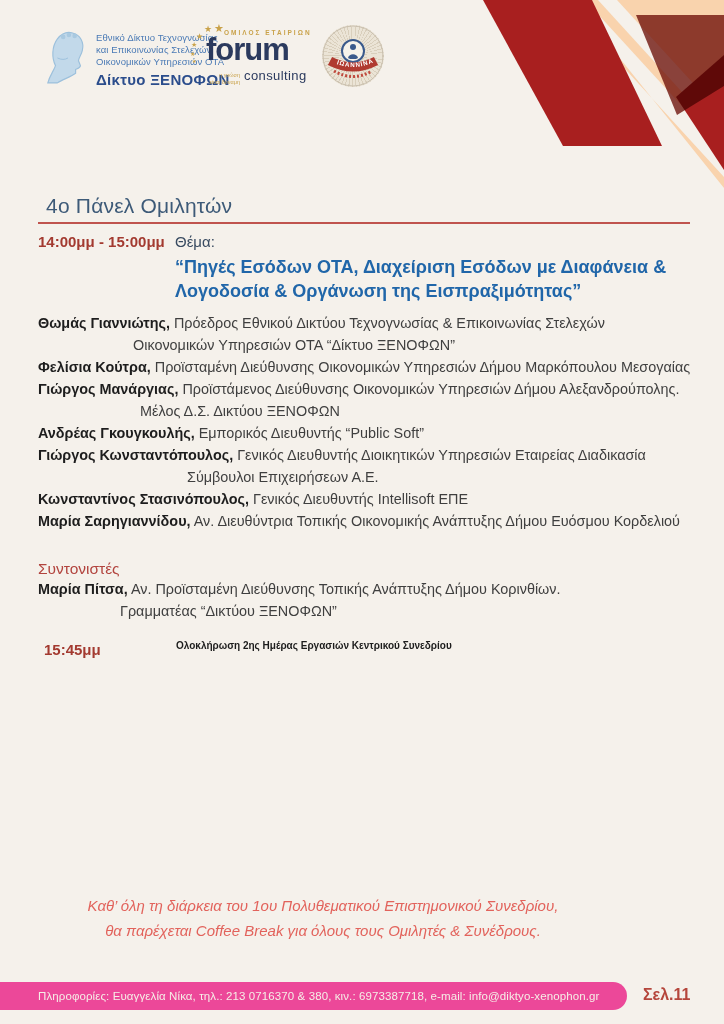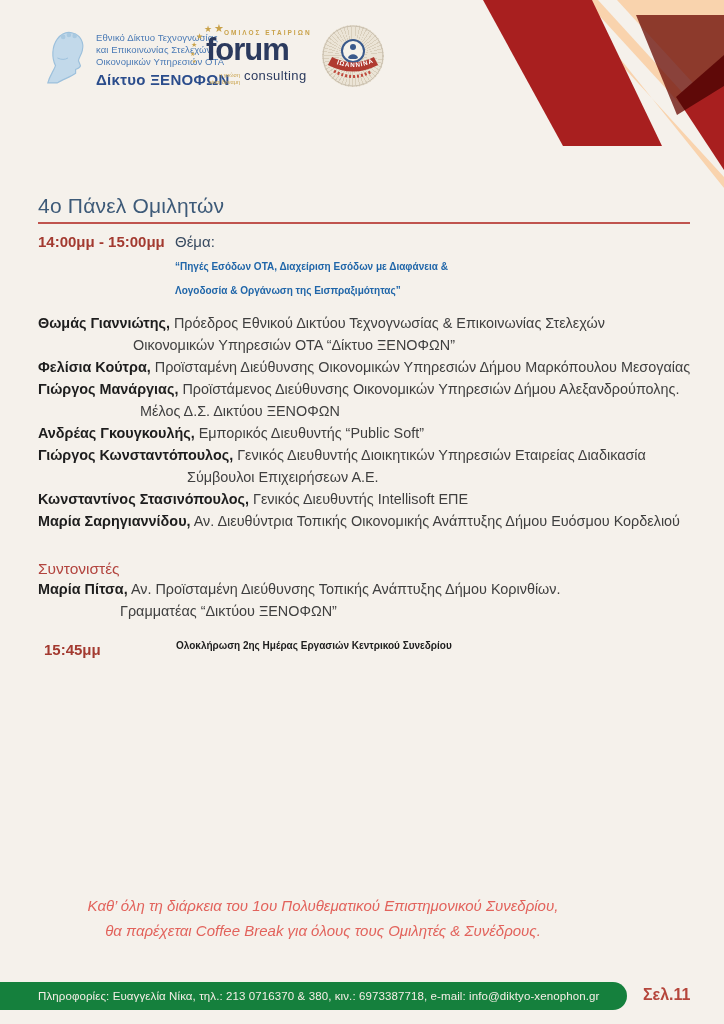--- a/index.html
+++ b/index.html
@@ -20,46 +20,46 @@
   .logo-forum .brand{position:absolute;left:12px;top:6px;font-size:31px;font-weight:600;letter-spacing:-1px;}
   .logo-forum .tag{position:absolute;left:14px;top:46px;font-size:5.5px;line-height:6.5px;color:#c9a24a;text-align:right;width:32px;}
   .logo-forum .sub{position:absolute;left:50px;top:42px;font-size:13px;letter-spacing:.4px;}
   .star{position:absolute;color:#c9a24a;}
 
   .seal{position:absolute;left:322px;top:25px;width:62px;height:62px;border-radius:50%;
         background:repeating-conic-gradient(#ebe4d6 0deg 5deg,#d9cfbc 5deg 7deg);}
   .seal svg{position:absolute;left:0;top:0;}
 
   
-  .title{position:absolute;left:38px;top:194px;font-size:21px;color:#3d5a78;letter-spacing:.2px;}
+  .title{position:absolute;left:46px;top:194px;font-size:21px;color:#3d5a78;letter-spacing:.2px;}
   .title-rule{position:absolute;left:38px;top:222px;width:652px;height:2px;background:#c0544e;}
 
   
   .time{position:absolute;left:38px;top:233px;font-size:15px;font-weight:bold;color:#a33a30;}
   .theme-label{position:absolute;left:175px;top:233px;font-size:15px;color:#394b61;}
-  .theme{position:absolute;left:175px;top:255px;font-size:10px;font-weight:bold;color:#2066a9;line-height:24px;white-space:nowrap;}
+  .theme{position:absolute;left:175px;top:255px;font-size:18px;font-weight:bold;color:#2066a9;line-height:24px;white-space:nowrap;}
 
   
   .speakers{position:absolute;left:38px;top:312px;font-size:14.4px;line-height:22px;color:#3f3f3f;white-space:nowrap;}
   .speakers b, .mods b{color:#1d1d1d;}
 
   .mods{position:absolute;left:38px;top:560px;white-space:nowrap;}
   .mods .hd{font-size:15.5px;color:#b2443e;}
   .mods .row{font-size:14.4px;line-height:22px;color:#3f3f3f;}
 
   
   .closing-time{position:absolute;left:44px;top:641px;font-size:15px;font-weight:bold;color:#a33a30;}
   .closing-text{position:absolute;left:176px;top:640px;font-size:10px;font-weight:bold;color:#1c1c1c;white-space:nowrap;}
 
   
   .notice{position:absolute;left:0;top:893px;width:646px;text-align:center;font-size:15px;font-style:italic;
           color:#e2635c;line-height:25px;}
 
   
-  .footer-bar{position:absolute;left:0;top:982px;width:627px;height:28px;background:#15803d;
+  .footer-bar{position:absolute;left:0;top:982px;width:627px;height:28px;background:#ec4899;
               border-radius:0 14px 14px 0;display:flex;align-items:center;}
   .footer-bar span{padding-left:38px;color:#f6eee7;font-size:11.5px;letter-spacing:.1px;white-space:nowrap;}
   .page-num{position:absolute;left:643px;top:986px;font-size:16px;font-weight:bold;color:#b5463c;}
 </style>
 </head>
 <body>
 
 <div class="page">
 
   <svg class="deco" viewBox="0 0 250 215" aria-hidden="true">

